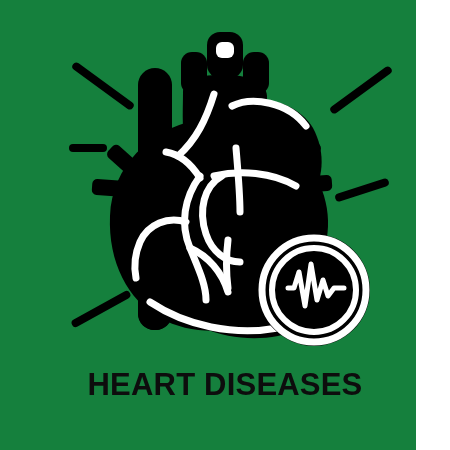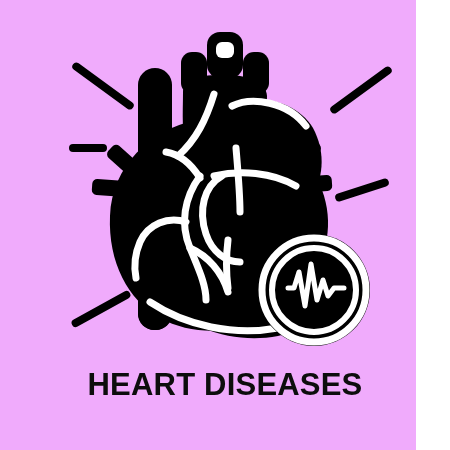--- a/index.html
+++ b/index.html
@@ -10,21 +10,21 @@
     width: 450px;
     height: 450px;
     background: #ffffff;
     font-family: "Liberation Sans", sans-serif;
     overflow: hidden;
   }
   #canvas {
     position: relative;
     width: 416px;
     height: 450px;
-    background: #f0abfc;
+    background: #15803d;
   }
   #icon-area {
     position: absolute;
     left: 0;
     top: 0;
     width: 450px;
     height: 360px;
   }
   #icon-area svg {
     display: block;

